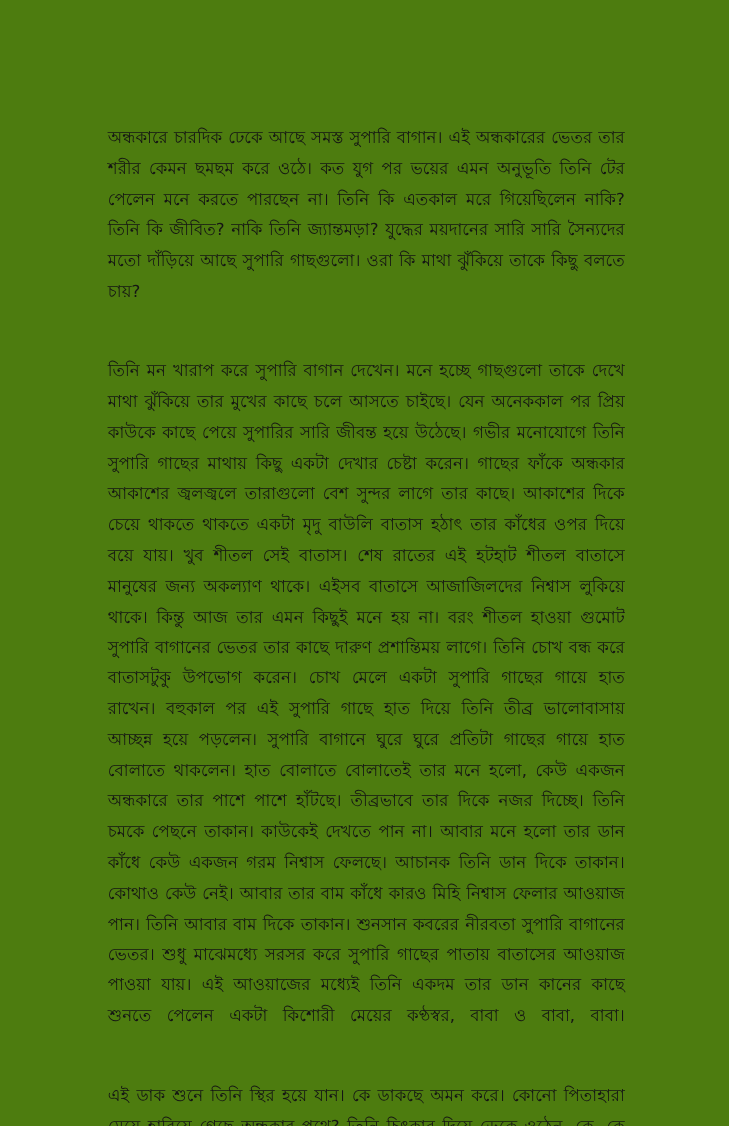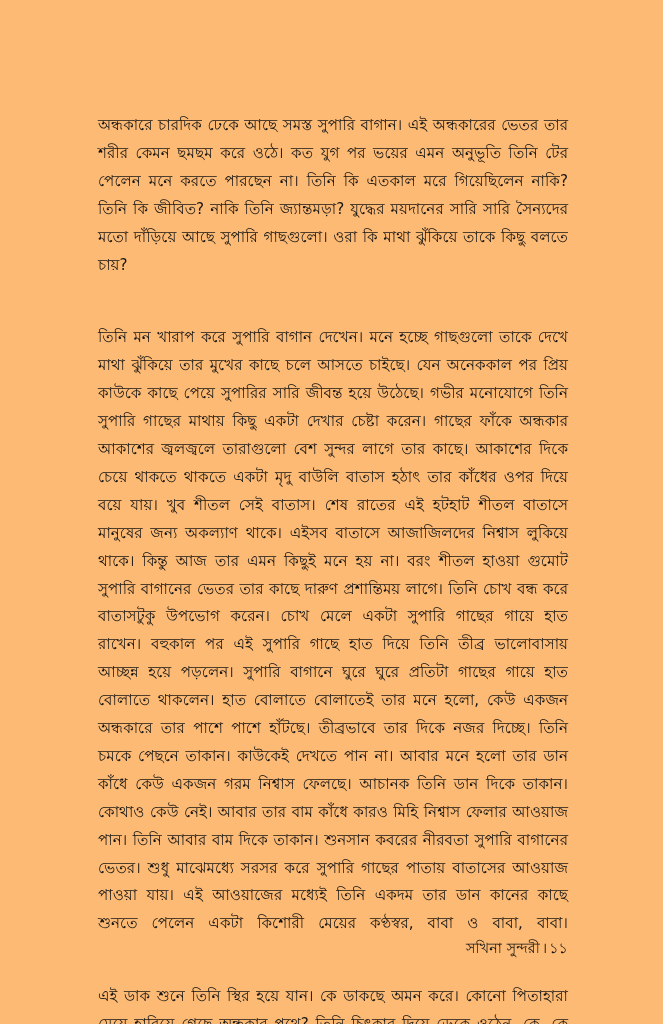--- a/index.html
+++ b/index.html
@@ -14,21 +14,21 @@
     position: relative;
     overflow: hidden;
     font-family: "DejaVu Sans", "Liberation Sans", sans-serif;
     color: #141414;
     -webkit-font-smoothing: antialiased;
   }
 
   .page {
     position: absolute;
     inset: 0;
-    background: #fdba74;
+    background: #4d7c0f;
   }
 
   .text-block {
     position: absolute;
     left: 98px;
     top: 112px;
     width: 470px;
   }
 
   .para {
@@ -72,17 +72,14 @@
 <body>
 
 <div class="page">
 
   <div class="text-block">
     <p class="para">অন্ধকারে চারদিক ঢেকে আছে সমস্ত সুপারি বাগান। এই অন্ধকারের ভেতর তার শরীর কেমন ছমছম করে ওঠে। কত যুগ পর ভয়ের এমন অনুভূতি তিনি টের পেলেন মনে করতে পারছেন না। তিনি কি এতকাল মরে গিয়েছিলেন নাকি? তিনি কি জীবিত? নাকি তিনি জ্যান্তমড়া? যুদ্ধের ময়দানের সারি সারি সৈন্যদের মতো দাঁড়িয়ে আছে সুপারি গাছগুলো। ওরা কি মাথা ঝুঁকিয়ে তাকে কিছু বলতে চায়?</p>
     <p class="para">তিনি মন খারাপ করে সুপারি বাগান দেখেন। মনে হচ্ছে গাছগুলো তাকে দেখে মাথা ঝুঁকিয়ে তার মুখের কাছে চলে আসতে চাইছে। যেন অনেককাল পর প্রিয় কাউকে কাছে পেয়ে সুপারির সারি জীবন্ত হয়ে উঠেছে। গভীর মনোযোগে তিনি সুপারি গাছের মাথায় কিছু একটা দেখার চেষ্টা করেন। গাছের ফাঁকে অন্ধকার আকাশের জ্বলজ্বলে তারাগুলো বেশ সুন্দর লাগে তার কাছে। আকাশের দিকে চেয়ে থাকতে থাকতে একটা মৃদু বাউলি বাতাস হঠাৎ তার কাঁধের ওপর দিয়ে বয়ে যায়। খুব শীতল সেই বাতাস। শেষ রাতের এই হটহাট শীতল বাতাসে মানুষের জন্য অকল্যাণ থাকে। এইসব বাতাসে আজাজিলদের নিশ্বাস লুকিয়ে থাকে। কিন্তু আজ তার এমন কিছুই মনে হয় না। বরং শীতল হাওয়া গুমোট সুপারি বাগানের ভেতর তার কাছে দারুণ প্রশান্তিময় লাগে। তিনি চোখ বন্ধ করে বাতাসটুকু উপভোগ করেন। চোখ মেলে একটা সুপারি গাছের গায়ে হাত রাখেন। বহুকাল পর এই সুপারি গাছে হাত দিয়ে তিনি তীব্র ভালোবাসায় আচ্ছন্ন হয়ে পড়লেন। সুপারি বাগানে ঘুরে ঘুরে প্রতিটা গাছের গায়ে হাত বোলাতে থাকলেন। হাত বোলাতে বোলাতেই তার মনে হলো, কেউ একজন অন্ধকারে তার পাশে পাশে হাঁটছে। তীব্রভাবে তার দিকে নজর দিচ্ছে। তিনি চমকে পেছনে তাকান। কাউকেই দেখতে পান না। আবার মনে হলো তার ডান কাঁধে কেউ একজন গরম নিশ্বাস ফেলছে। আচানক তিনি ডান দিকে তাকান। কোথাও কেউ নেই। আবার তার বাম কাঁধে কারও মিহি নিশ্বাস ফেলার আওয়াজ পান। তিনি আবার বাম দিকে তাকান। শুনসান কবরের নীরবতা সুপারি বাগানের ভেতর। শুধু মাঝেমধ্যে সরসর করে সুপারি গাছের পাতায় বাতাসের আওয়াজ পাওয়া যায়। এই আওয়াজের মধ্যেই তিনি একদম তার ডান কানের কাছে শুনতে পেলেন একটা কিশোরী মেয়ের কণ্ঠস্বর, বাবা ও বাবা, বাবা।</p>
     <p class="para">এই ডাক শুনে তিনি স্থির হয়ে যান। কে ডাকছে অমন করে। কোনো পিতাহারা মেয়ে হারিয়ে গেছে অন্ধকার পথে? তিনি চিৎকার দিয়ে ডেকে ওঠেন, কে, কে তুমি মা? কোথায় তুমি?</p>
   </div>
 
-  <div class="footer">
-    <span>সখিনা সুন্দরী</span><span class="sep">।</span><span>১১</span>
-  </div>
 
 </div>
 
 </body></html>

